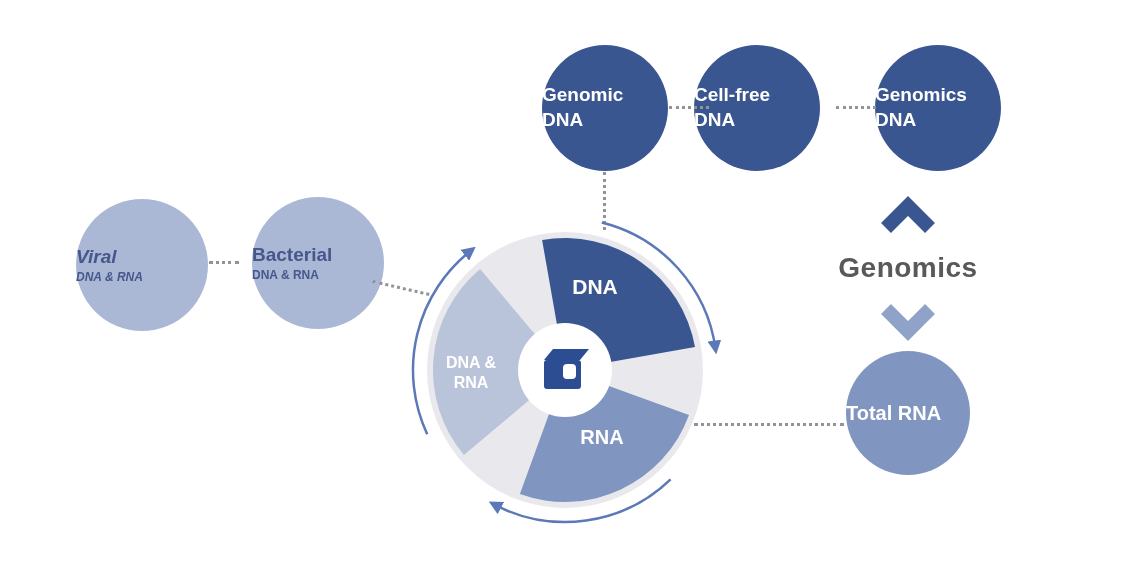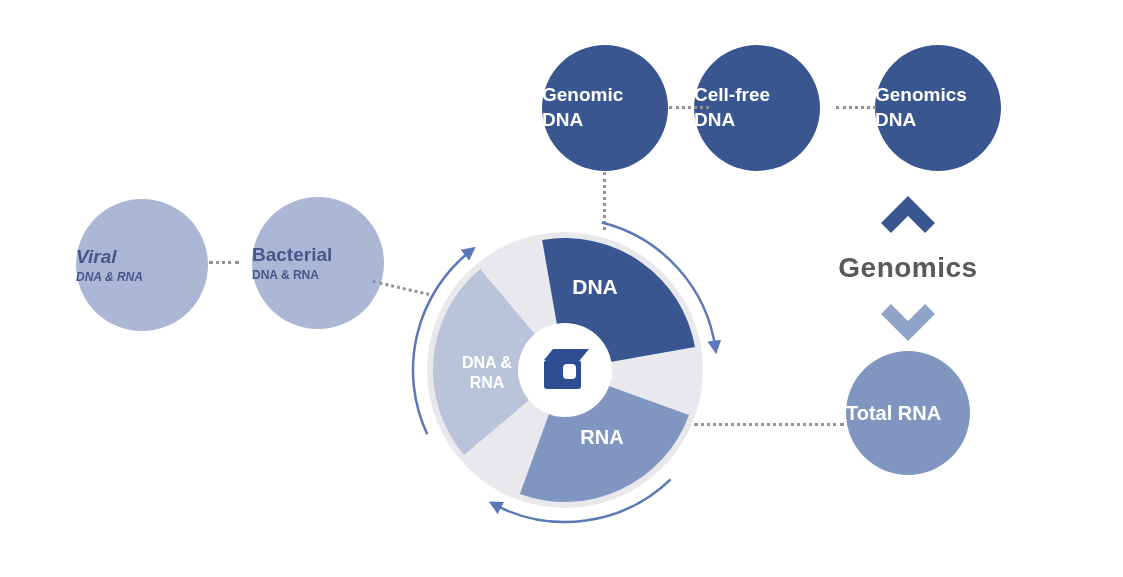--- a/index.html
+++ b/index.html
@@ -84,21 +84,21 @@
     <circle cx="160" cy="160" r="47" fill="#ffffff"></circle>
     <g>
       <polygon points="139,150 148,139 184,139 175,150" fill="#2c4d92"></polygon>
       <rect x="139" y="150" width="37" height="29" rx="3" fill="#2c4d92"></rect>
       <rect x="158" y="154" width="13" height="15" rx="4" fill="#ffffff"></rect>
     </g>
   </svg>
 
   <div class="wheel-label" style="left:563px;top:274px;width:64px;font-size:21px;">DNA</div>
   <div class="wheel-label" style="left:570px;top:425px;width:64px;font-size:20px;">RNA</div>
-  <div class="wheel-label" style="left:448px;top:353px;width:78px;font-size:16px;">
+  <div class="wheel-label" style="left:432px;top:353px;width:78px;font-size:16px;">
     <span style="display:block;">DNA &amp;</span>
     <span style="display:block;">RNA</span>
   </div>
 
   <svg class="chev" style="left:877px;top:197px;" width="62" height="38" viewBox="0 0 62 38">
     <path d="M9 31 L31 9 L53 31" fill="none" stroke="#3a5691" stroke-width="14" stroke-linejoin="miter"></path>
   </svg>
   <div class="genomics">Genomics</div>
   <svg class="chev" style="left:877px;top:302px;" width="62" height="38" viewBox="0 0 62 38">
     <path d="M9 7 L31 29 L53 7" fill="none" stroke="#8fa3c9" stroke-width="14" stroke-linejoin="miter"></path>

